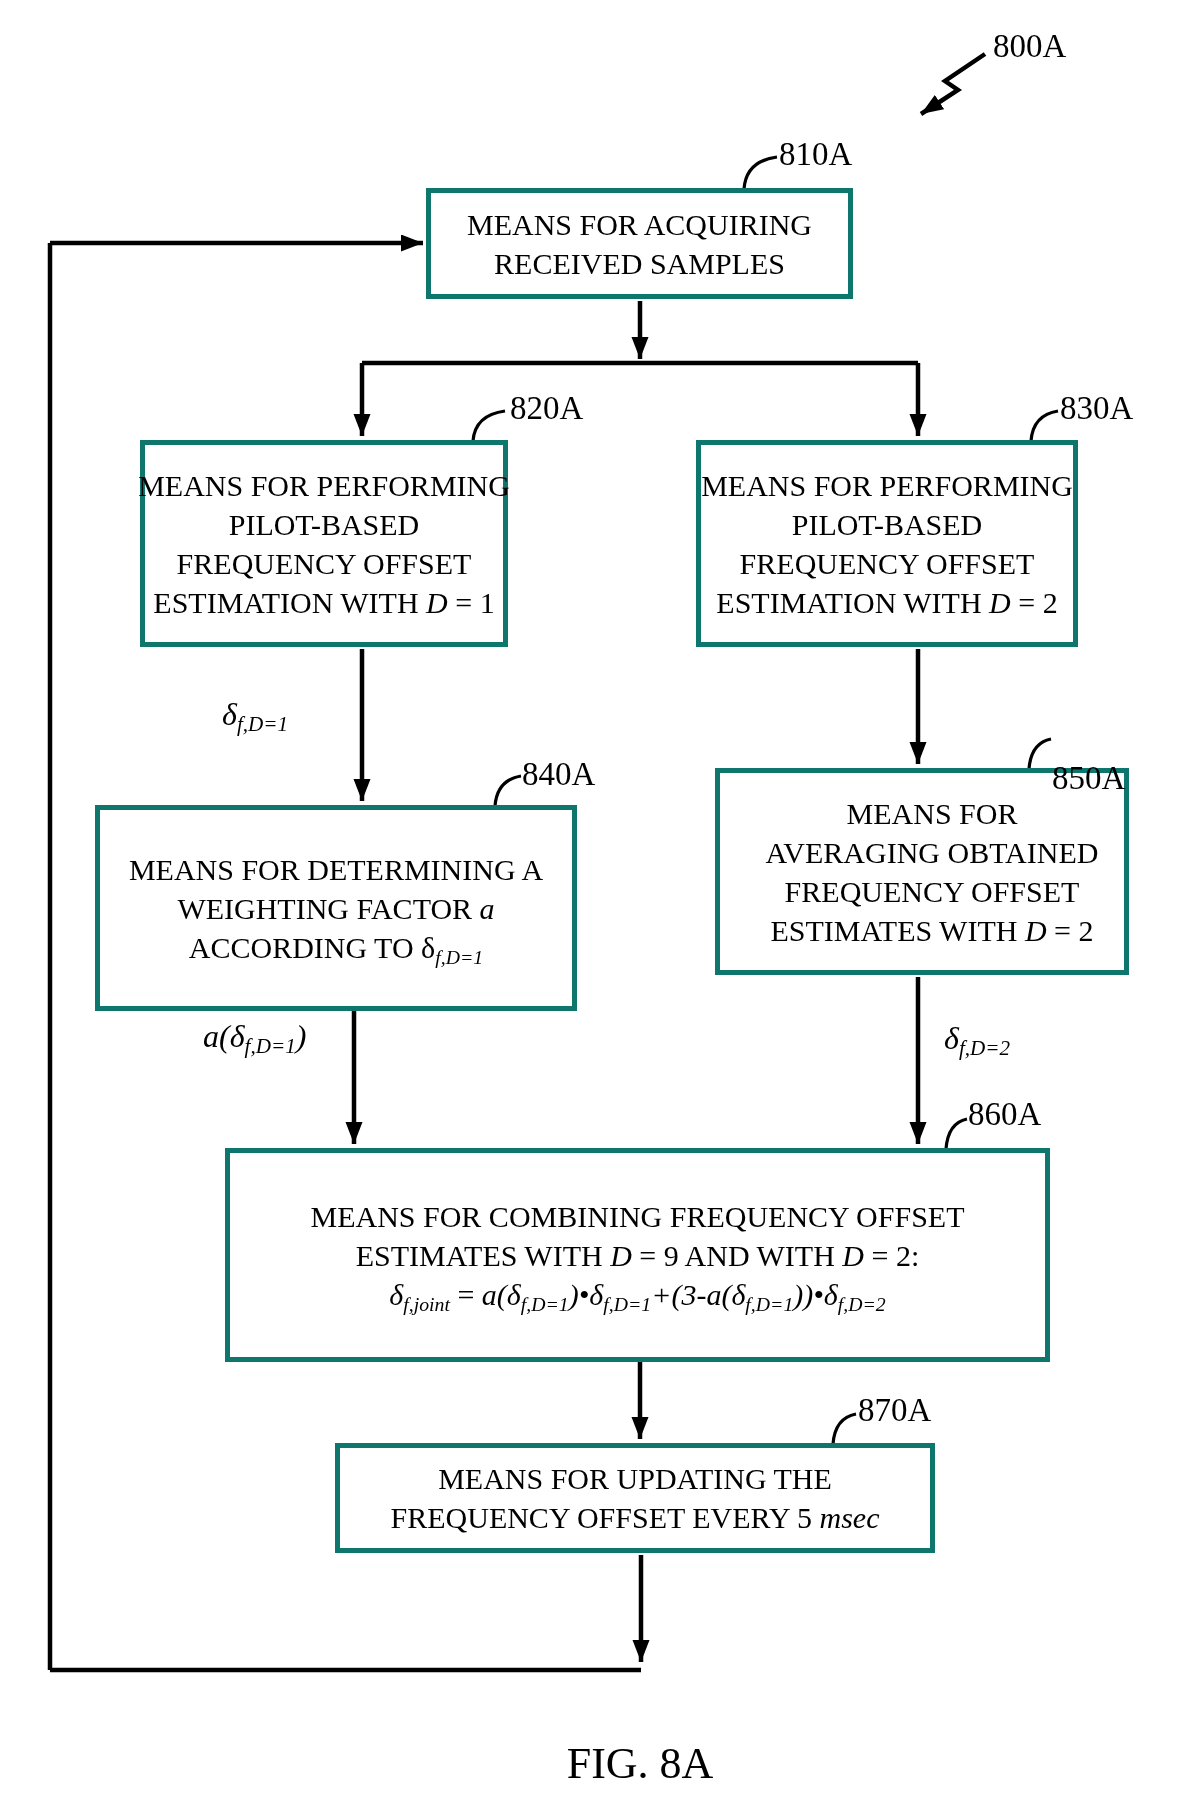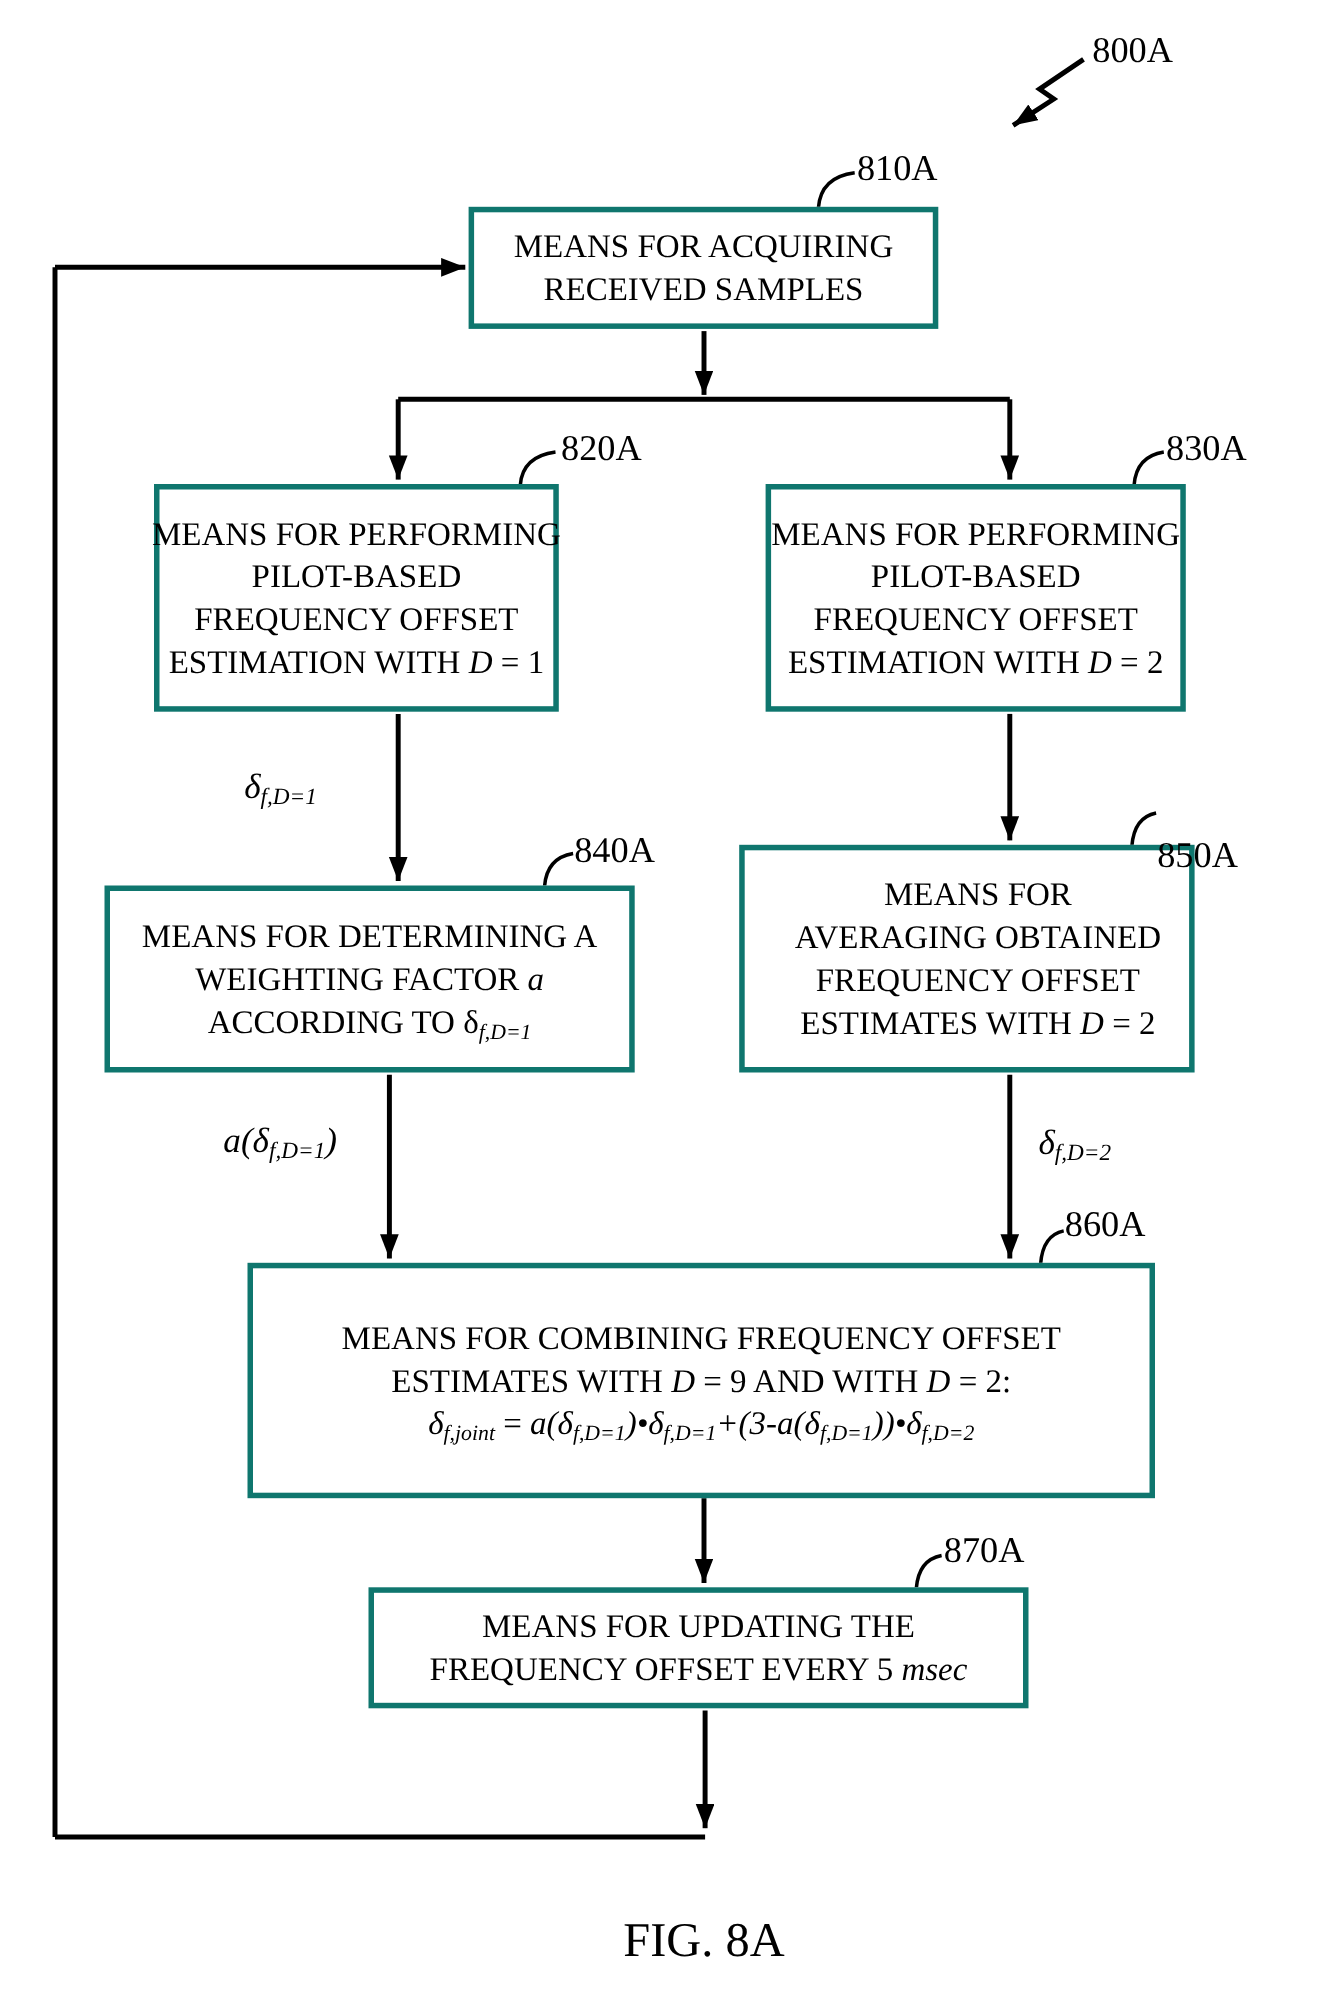--- a/index.html
+++ b/index.html
@@ -19,22 +19,22 @@
   .bl { font-size:30px; line-height:1.3; white-space:nowrap; }
   .it { font-style:italic; }
   sub.s { font-size:0.66em; font-style:italic; vertical-align:-0.28em; line-height:0; }
   .ref { position:absolute; font-size:33px; white-space:nowrap; }
   .elabel { position:absolute; font-size:32px; font-style:italic; white-space:nowrap; }
   .caption { position:absolute; left:455px; top:1738px; width:370px; text-align:center; font-size:44px; white-space:nowrap; }
   
   .b810 { left:426px; top:188px;  width:427px; height:111px; }
   .b820 { left:140px; top:440px;  width:368px; height:207px; }
   .b830 { left:696px; top:440px;  width:382px; height:207px; }
-  .b840 { left:95px;  top:805px;  width:482px; height:170px; }
-  .b850 { left:672px; top:768px;  width:414px; height:207px;padding-left:20px; }
+  .b840 { left:95px;  top:805px;  width:482px; height:206px; }
+  .b850 { left:715px; top:768px;  width:414px; height:207px;padding-left:20px; }
   .b860 { left:225px; top:1148px; width:825px; height:214px; }
   .b870 { left:335px; top:1443px; width:600px; height:110px; }
   
   .r800 { left:993px;  top:28px; }
   .r810 { left:779px;  top:136px; }
   .r820 { left:510px;  top:390px; }
   .r830 { left:1060px; top:390px; }
   .r840 { left:522px;  top:756px; }
   .r850 { left:1052px; top:716px;margin-top:44px; }
   .r860 { left:968px;  top:1096px;text-align:right; }

